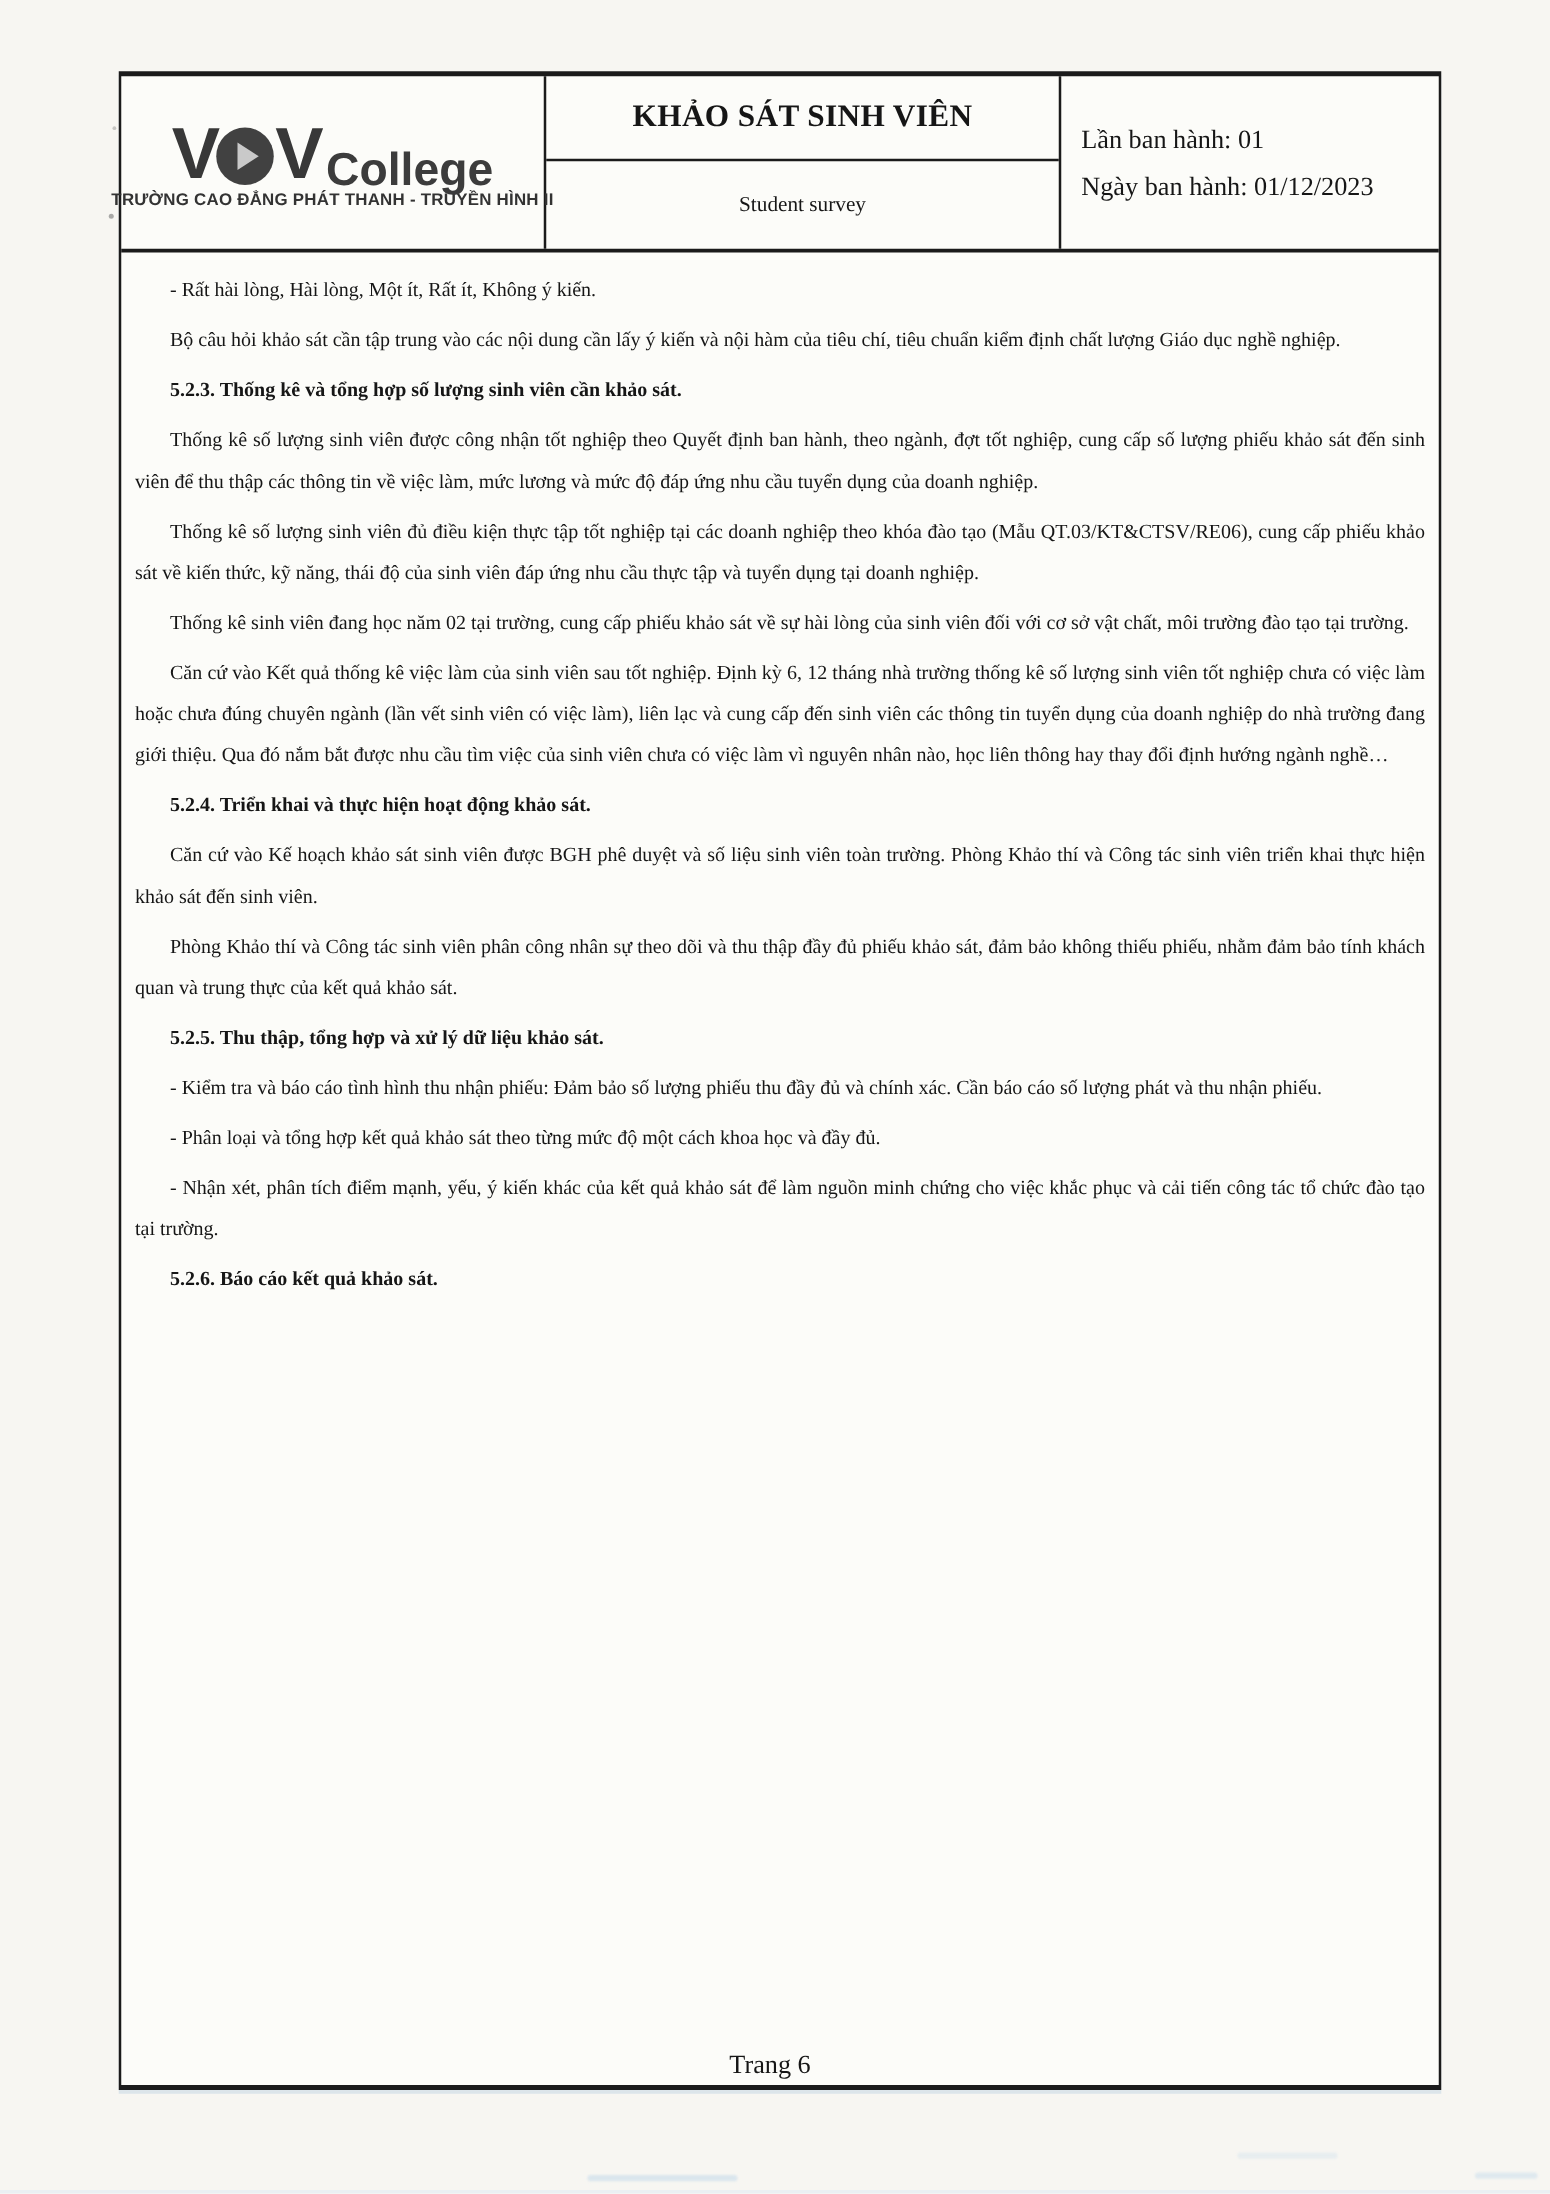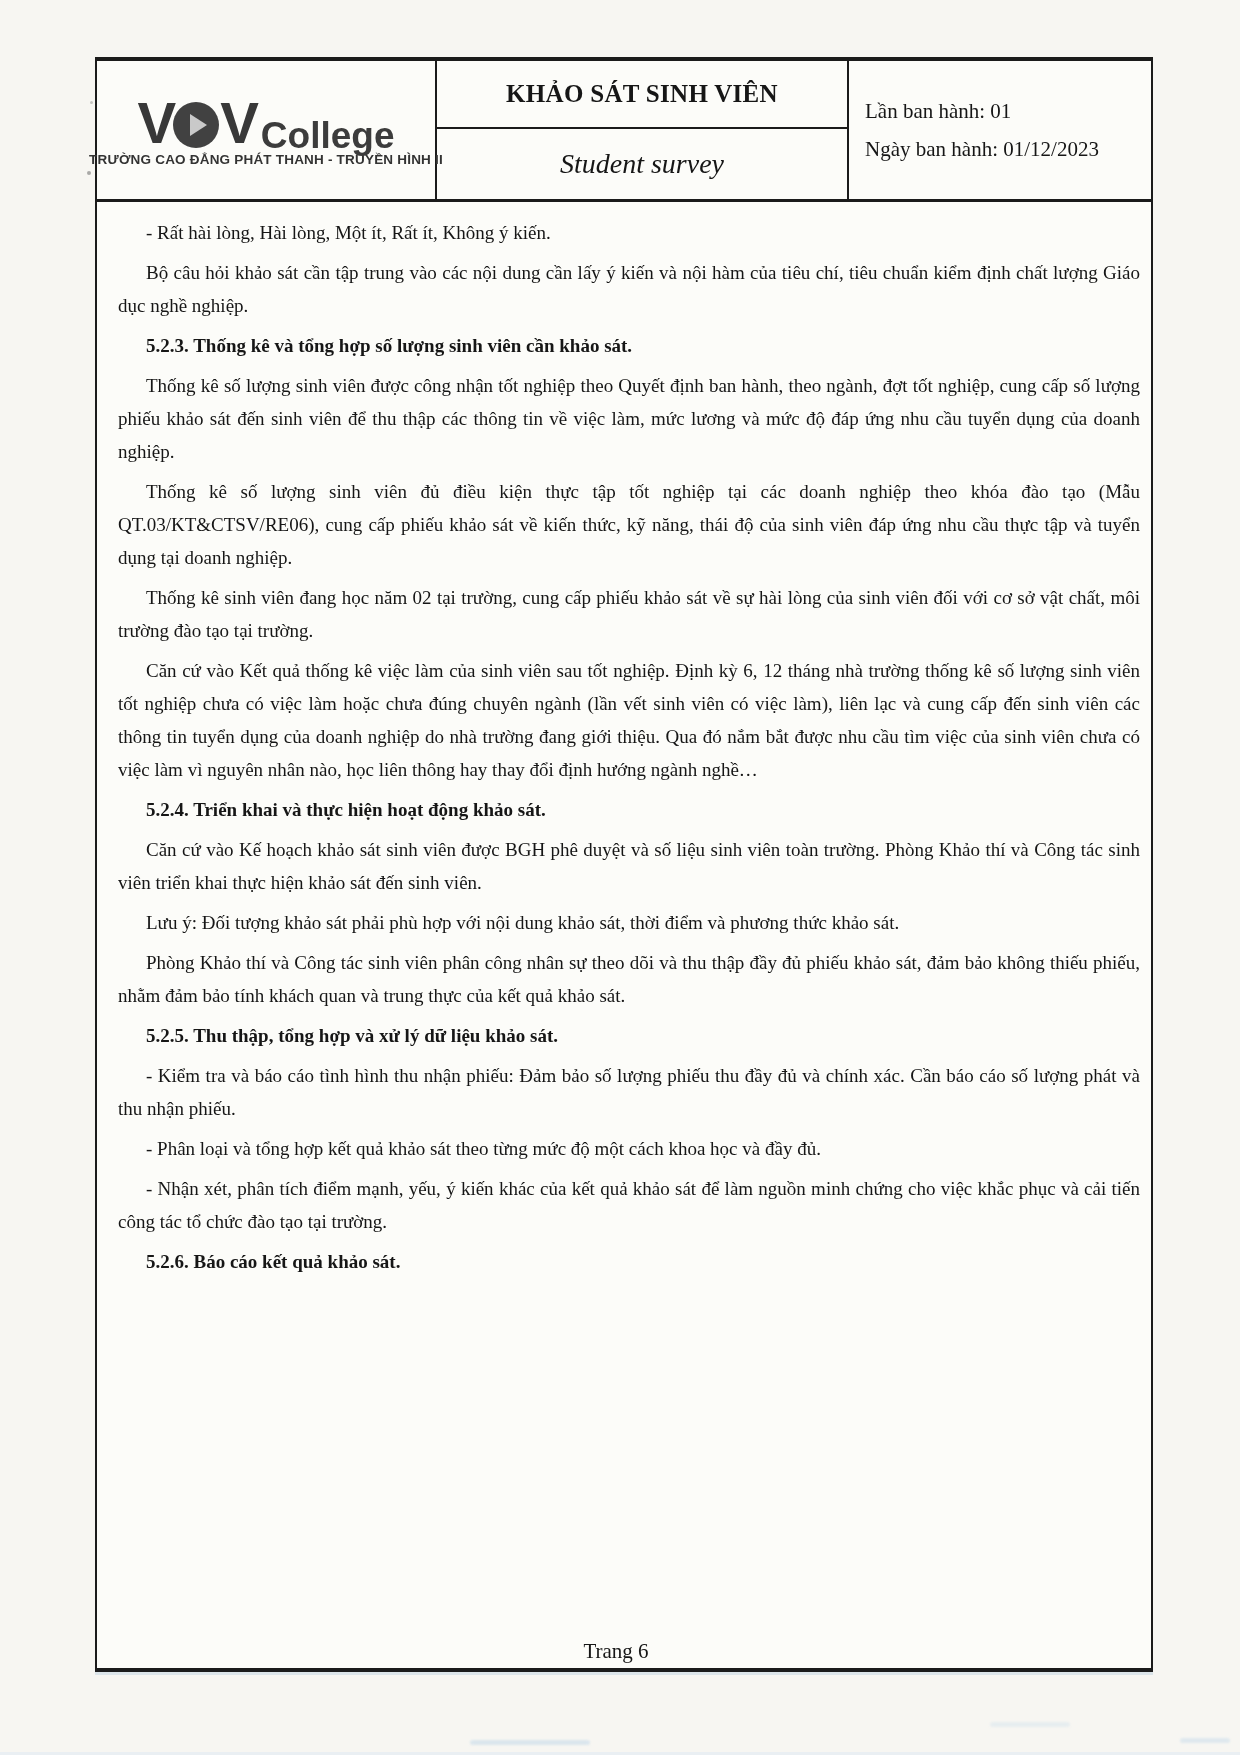--- a/index.html
+++ b/index.html
@@ -57,31 +57,30 @@
   .title-cell{
     border-right:2px solid #1b1b1b;display:flex;flex-direction:column;
   }
   .title-vi{
     height:66px;border-bottom:2px solid #1b1b1b;
     display:flex;align-items:center;justify-content:center;
     font-weight:bold;font-size:25px;letter-spacing:.3px;
   }
   .title-en{
     flex:1;display:flex;align-items:center;justify-content:center;
-    font-size:28px;
-    font-style:italic;
+    font-size:17px;
   }
   .issue-cell{
     display:flex;flex-direction:column;justify-content:center;
     padding-left:16px;gap:13px;font-size:21px;
   }
   
   .doc-body{
-    padding:14px 11px 0 21px;
-    font-size:19px;line-height:33px;
+    padding:14px 11px 0 11px;
+    font-size:16px;line-height:33px;
   }
   .para{
     text-align:justify;text-indent:28px;margin:0 0 7px 0;
   }
   .heading{
     font-weight:bold;text-indent:28px;margin:4px 0 7px 0;
   }
   .doc-footer{
     position:absolute;left:0;right:16px;bottom:4px;text-align:center;
     font-size:21px;
@@ -138,21 +137,20 @@
   <div class="doc-body">
       <div class="para">- Rất hài lòng, Hài lòng, Một ít, Rất ít, Không ý kiến.</div>
       <div class="para">Bộ câu hỏi khảo sát cần tập trung vào các nội dung cần lấy ý kiến và nội hàm của tiêu chí, tiêu chuẩn kiểm định chất lượng Giáo dục nghề nghiệp.</div>
       <div class="heading">5.2.3. Thống kê và tổng hợp số lượng sinh viên cần khảo sát.</div>
       <div class="para">Thống kê số lượng sinh viên được công nhận tốt nghiệp theo Quyết định ban hành, theo ngành, đợt tốt nghiệp, cung cấp số lượng phiếu khảo sát đến sinh viên để thu thập các thông tin về việc làm, mức lương và mức độ đáp ứng nhu cầu tuyển dụng của doanh nghiệp.</div>
       <div class="para">Thống kê số lượng sinh viên đủ điều kiện thực tập tốt nghiệp tại các doanh nghiệp theo khóa đào tạo (Mẫu QT.03/KT&amp;CTSV/RE06), cung cấp phiếu khảo sát về kiến thức, kỹ năng, thái độ của sinh viên đáp ứng nhu cầu thực tập và tuyển dụng tại doanh nghiệp.</div>
       <div class="para">Thống kê sinh viên đang học năm 02 tại trường, cung cấp phiếu khảo sát về sự hài lòng của sinh viên đối với cơ sở vật chất, môi trường đào tạo tại trường.</div>
       <div class="para">Căn cứ vào Kết quả thống kê việc làm của sinh viên sau tốt nghiệp. Định kỳ 6, 12 tháng nhà trường thống kê số lượng sinh viên tốt nghiệp chưa có việc làm hoặc chưa đúng chuyên ngành (lần vết sinh viên có việc làm), liên lạc và cung cấp đến sinh viên các thông tin tuyển dụng của doanh nghiệp do nhà trường đang giới thiệu. Qua đó nắm bắt được nhu cầu tìm việc của sinh viên chưa có việc làm vì nguyên nhân nào, học liên thông hay thay đổi định hướng ngành nghề…</div>
       <div class="heading">5.2.4. Triển khai và thực hiện hoạt động khảo sát.</div>
       <div class="para">Căn cứ vào Kế hoạch khảo sát sinh viên được BGH phê duyệt và số liệu sinh viên toàn trường. Phòng Khảo thí và Công tác sinh viên triển khai thực hiện khảo sát đến sinh viên.</div>
-      <div class="para">Lưu ý: Đối tượng khảo sát phải phù hợp với nội dung khảo sát, thời điểm và phương thức khảo sát.</div>
       <div class="para">Phòng Khảo thí và Công tác sinh viên phân công nhân sự theo dõi và thu thập đầy đủ phiếu khảo sát, đảm bảo không thiếu phiếu, nhằm đảm bảo tính khách quan và trung thực của kết quả khảo sát.</div>
       <div class="heading">5.2.5. Thu thập, tổng hợp và xử lý dữ liệu khảo sát.</div>
       <div class="para">- Kiểm tra và báo cáo tình hình thu nhận phiếu: Đảm bảo số lượng phiếu thu đầy đủ và chính xác. Cần báo cáo số lượng phát và thu nhận phiếu.</div>
       <div class="para">- Phân loại và tổng hợp kết quả khảo sát theo từng mức độ một cách khoa học và đầy đủ.</div>
       <div class="para">- Nhận xét, phân tích điểm mạnh, yếu, ý kiến khác của kết quả khảo sát để làm nguồn minh chứng cho việc khắc phục và cải tiến công tác tổ chức đào tạo tại trường.</div>
       <div class="heading">5.2.6. Báo cáo kết quả khảo sát.</div>
     </div>
 
   <div class="doc-footer">Trang 6</div>
 

